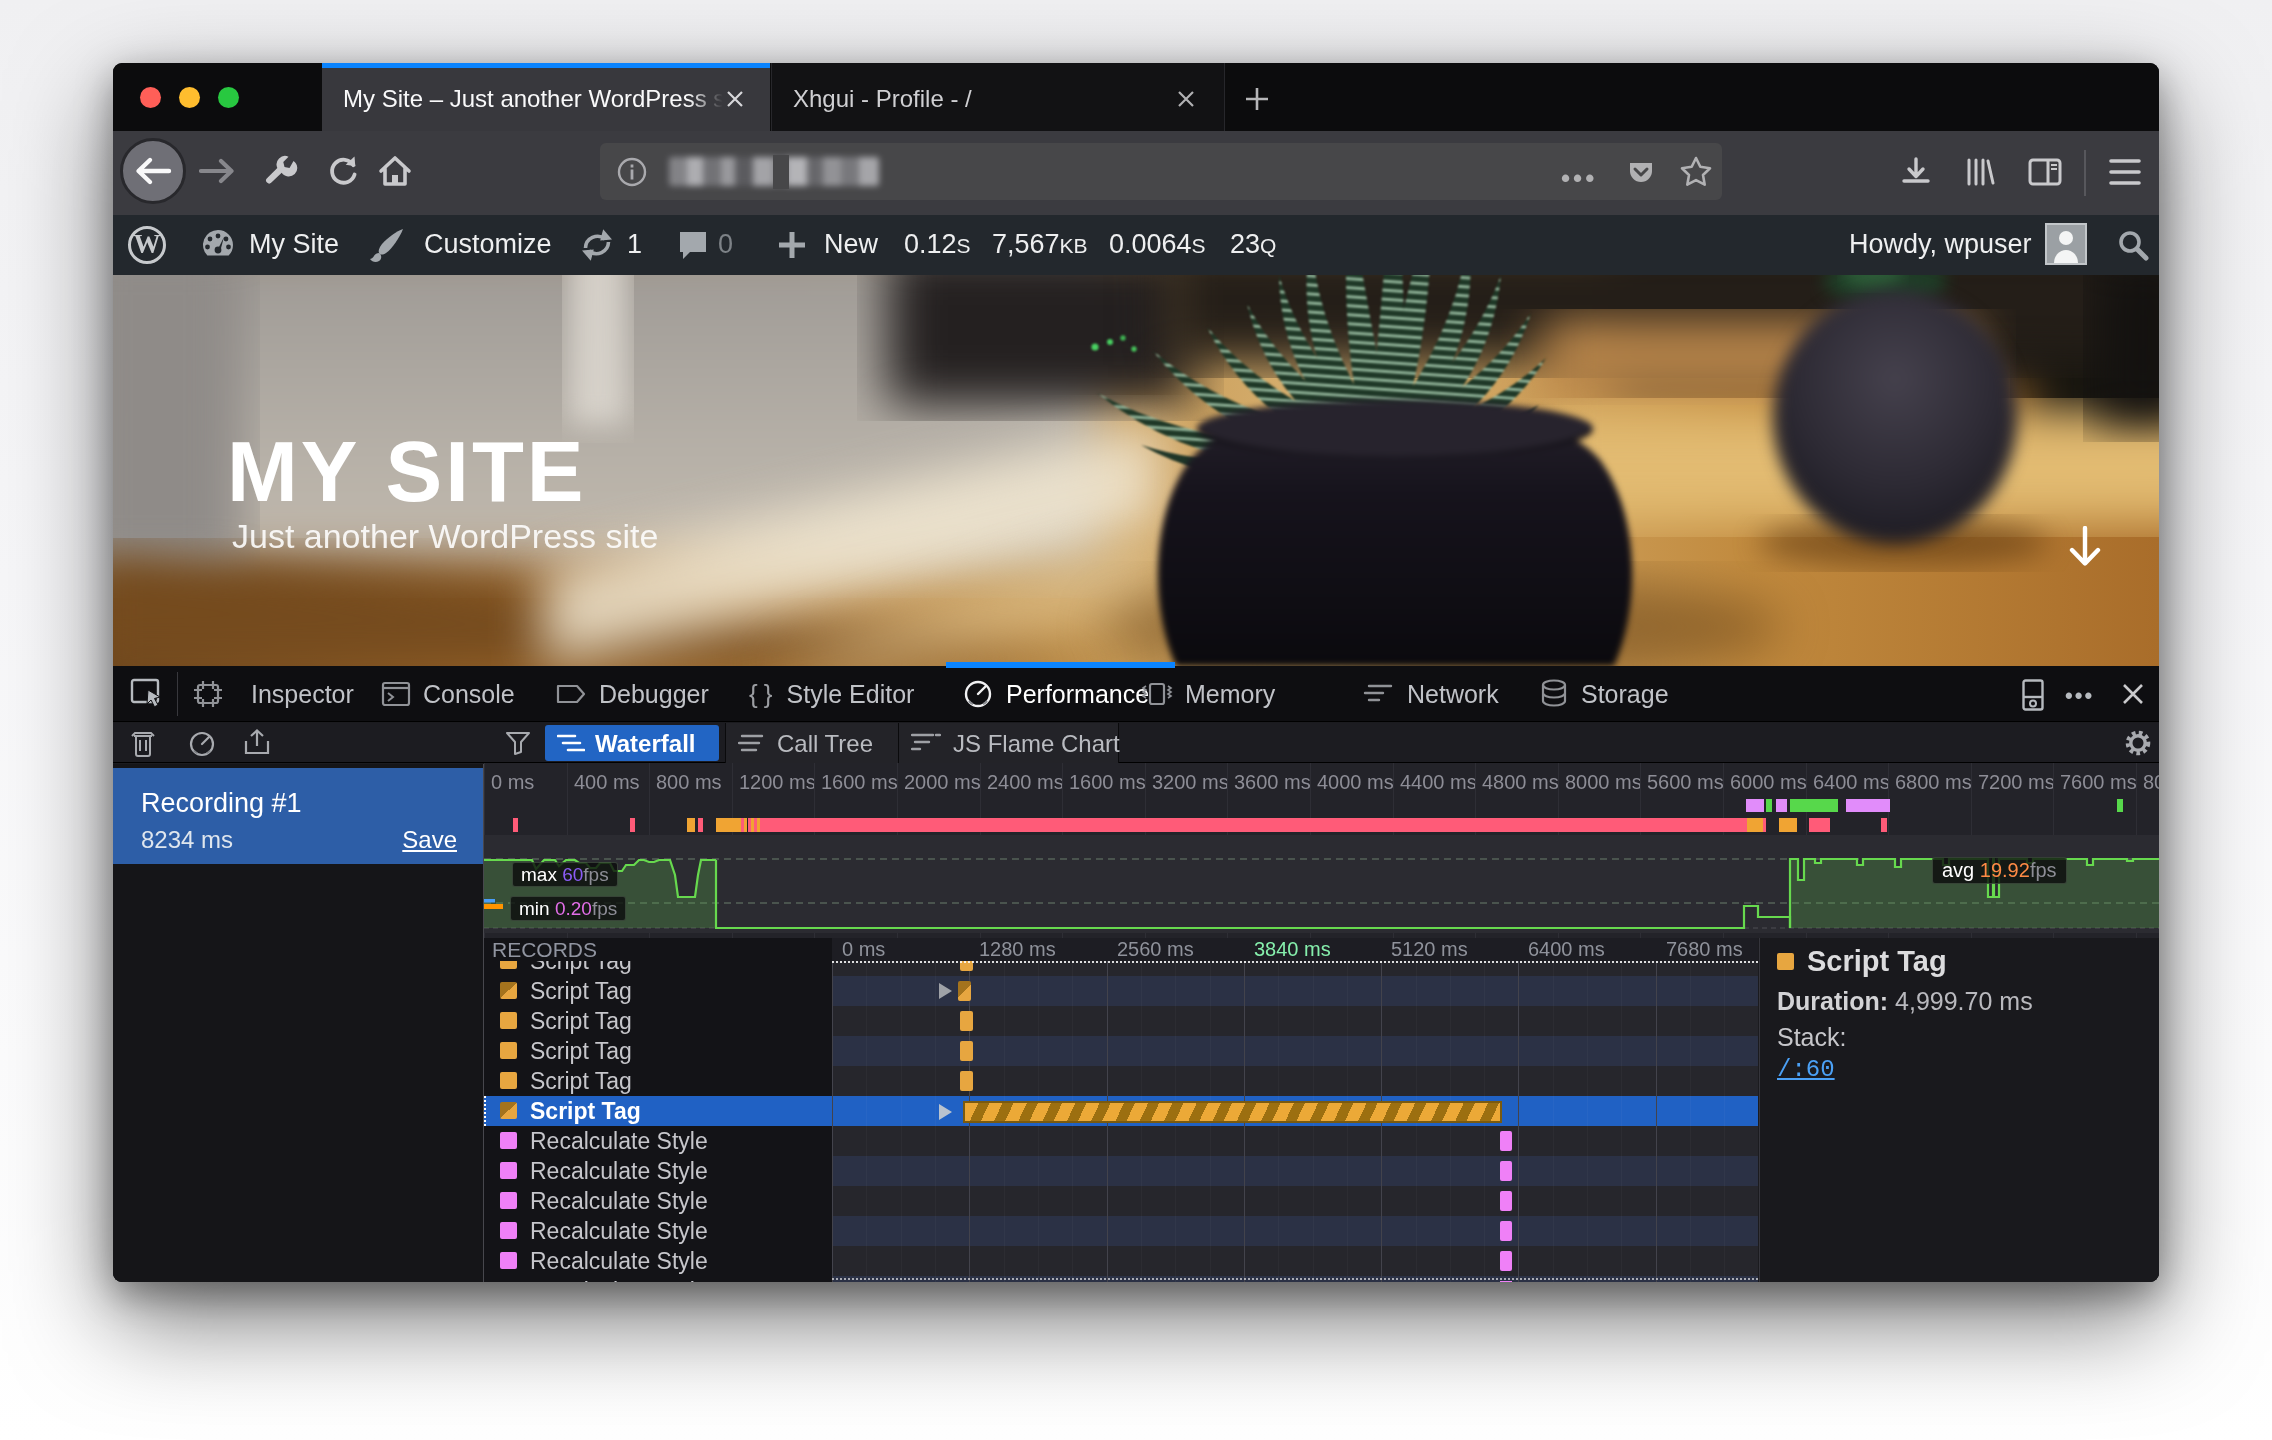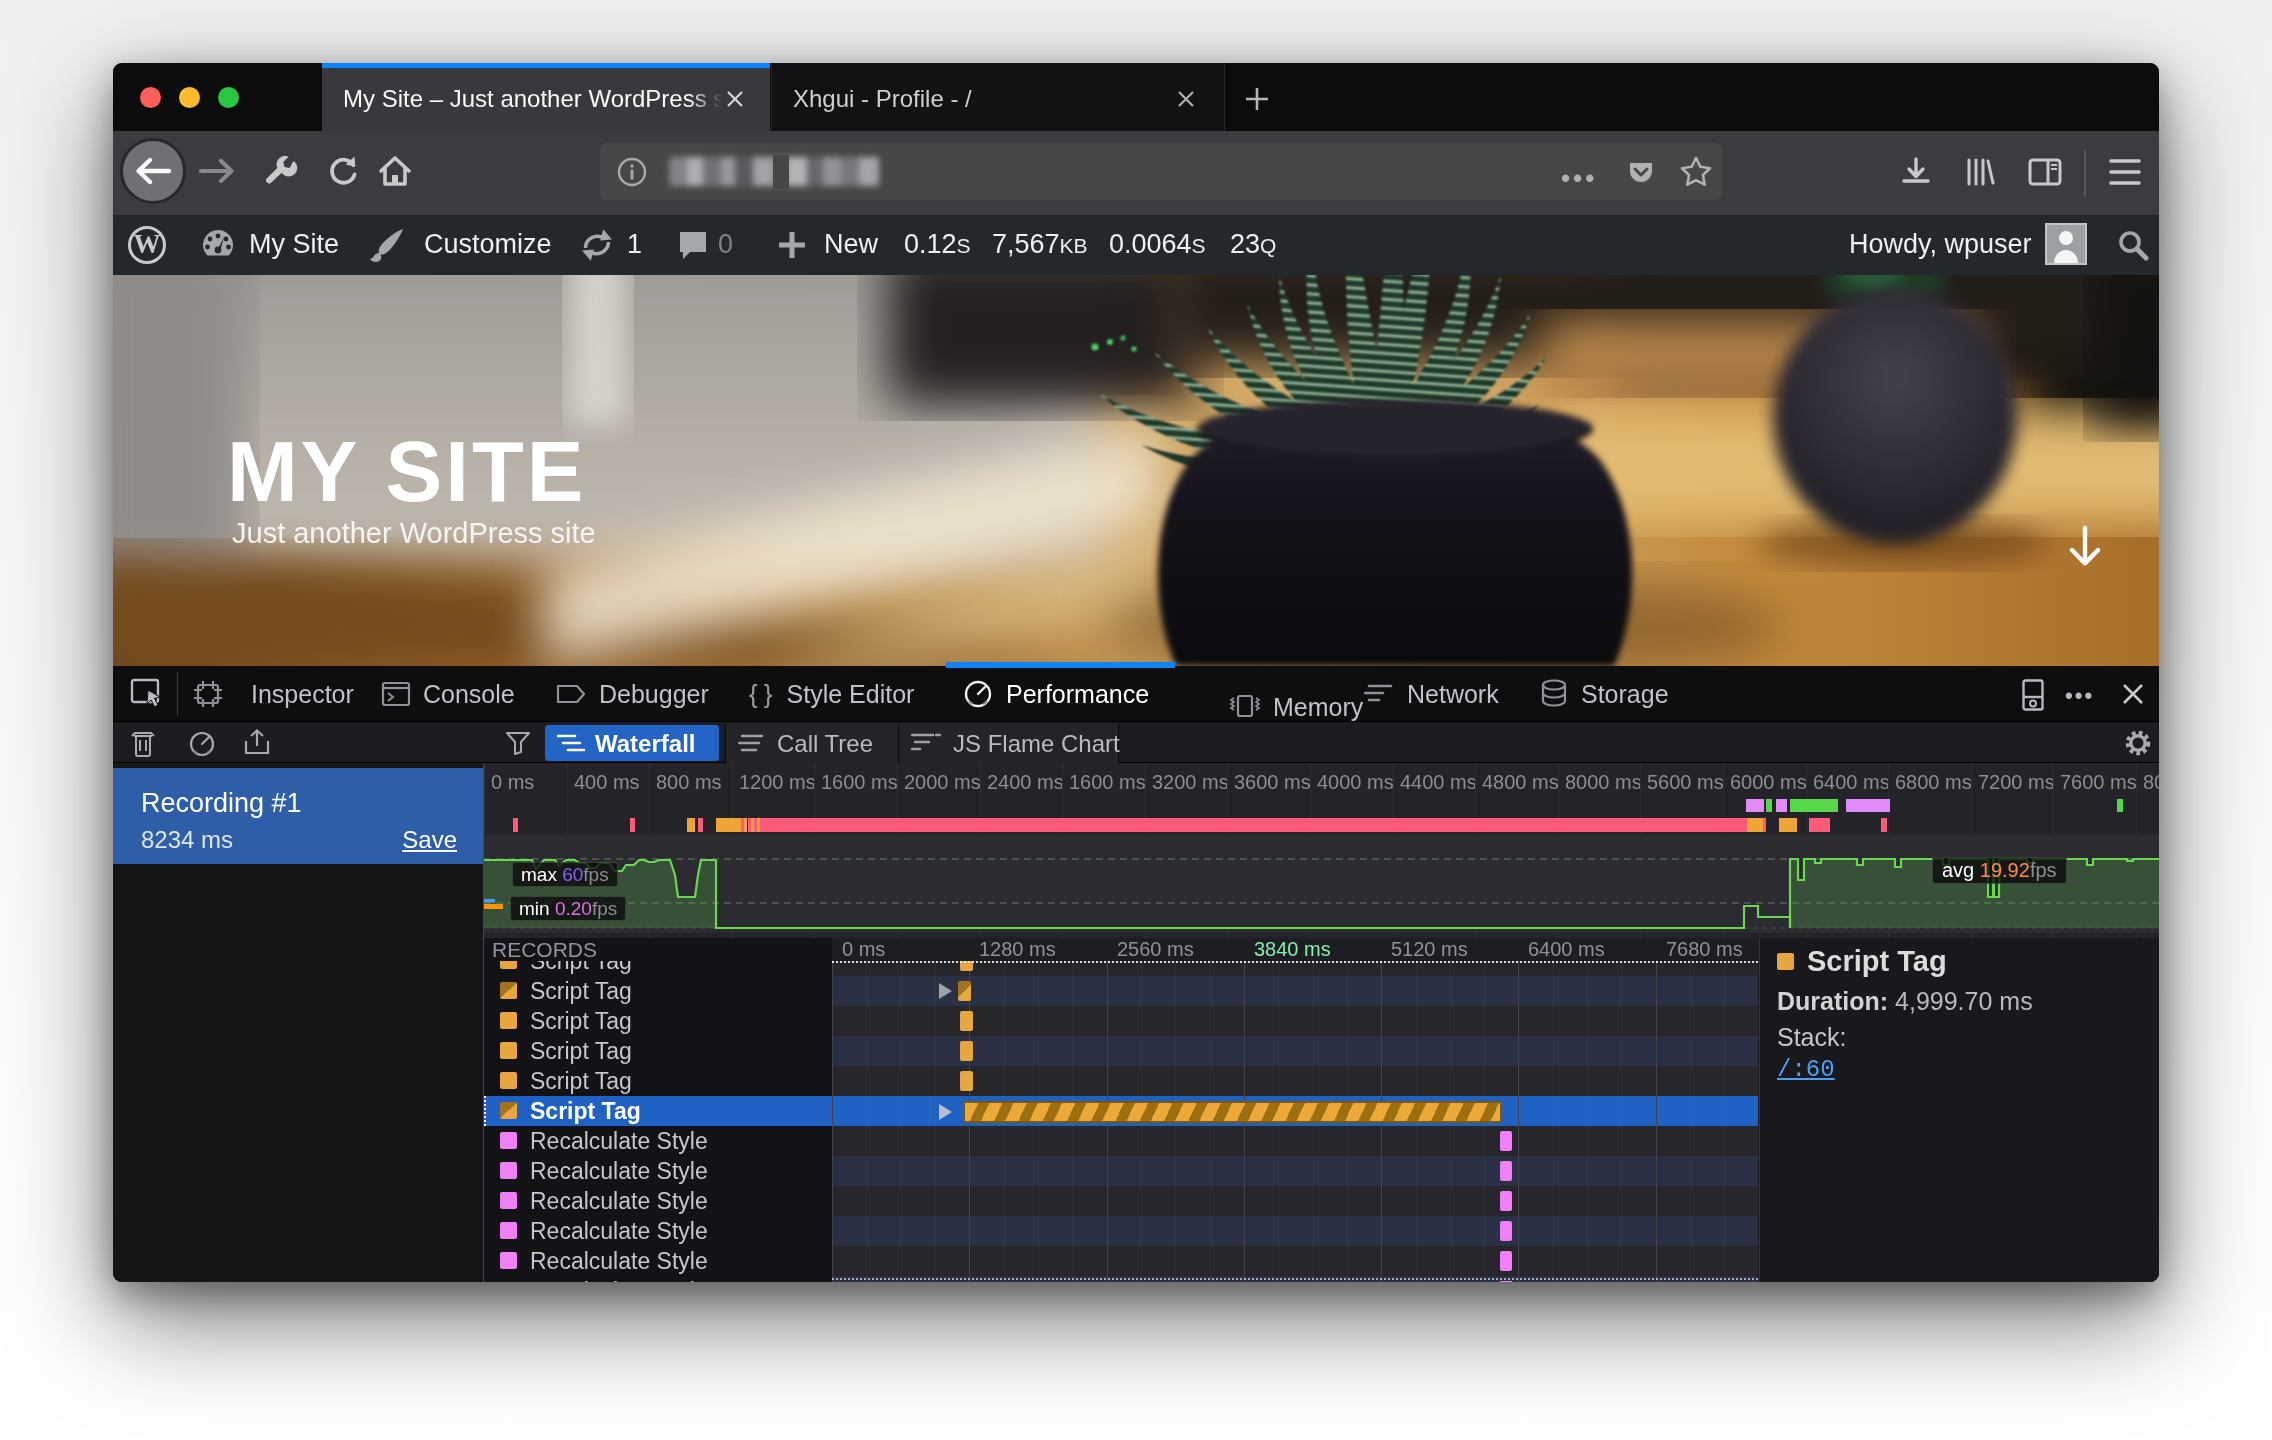--- a/index.html
+++ b/index.html
@@ -259,21 +259,21 @@
       </g>
 
       <ellipse cx="1790" cy="268" rx="145" ry="24" fill="#5f3a12" opacity=".6" filter="url(#b14)"></ellipse>
       <ellipse cx="1772" cy="6" rx="62" ry="24" fill="#1f3d27" filter="url(#b8)"></ellipse>
       <ellipse cx="1760" cy="-2" rx="30" ry="16" fill="#2d5c38" filter="url(#b8)"></ellipse>
       <ellipse cx="1782" cy="142" rx="122" ry="127" fill="url(#pot2g)" filter="url(#b8)"></ellipse>
 
       <rect x="1980" y="-20" width="100" height="170" fill="#141210" filter="url(#b25)"></rect>
     </svg>
     <div class="abs" style="left:114px;top:148px;color:#ffffff;font-size:85px;font-weight:700;letter-spacing:3px;">MY SITE</div>
-    <div class="abs" style="left:119px;top:242px;color:rgba(255,255,255,.88);font-size:29px;">Just another WordPress site</div>
+    <div class="abs" style="left:119px;top:242px;color:rgba(255,255,255,.88);font-size:34px;">Just another WordPress site</div>
     <svg class="icx" style="left:1956px;top:251px;" width="32" height="42" viewBox="0 0 32 42">
         <path d="M16 2 V36 M3 24 L16 37.5 L29 24" stroke="#fff" stroke-width="4.4" fill="none" stroke-linecap="round" stroke-linejoin="round"></path>
       </svg>
   </div>
 
   <div class="abs" style="left:833px;top:599px;width:229px;height:6px;background:#0a84ff;z-index:5;"></div>
 
   <div class="abs" id="dt" style="left:0;top:603px;width:2046px;height:616px;background:#1b1b1f;">
 
     <div class="abs" style="left:0;top:0;width:2046px;height:56px;background:#0e0e11;border-bottom:1px solid #000;"></div>
@@ -308,21 +308,21 @@
         <span>Style Editor</span>
       </div>
     <div class="dtab dtab-act" style="left:849px;">
         <svg width="32" height="32" viewBox="0 0 32 32">
           <circle cx="16" cy="16" r="12" stroke="#f1f1f3" stroke-width="2.4" fill="none"></circle>
           <path d="M16 16 L24 8" stroke="#f1f1f3" stroke-width="2.4" stroke-linecap="round"></path>
           <path d="M7 23 a 12 12 0 0 0 4 3.2 M25 23 a 12 12 0 0 1 -4 3.2" stroke="#8b8d92" stroke-width="2" fill="none"></path>
         </svg>
         <span style="color:#fff;">Performance</span>
       </div>
-    <div class="dtab" style="left:1116px;align-items:flex-end;">
+    <div class="dtab" style="left:1028px;">
         <svg width="32" height="32" viewBox="0 0 32 32">
           <rect x="9" y="6" width="14" height="20" rx="2" stroke="#909297" stroke-width="2.2" fill="none"></rect>
           <path d="M5 8 l-3 2 3 2 -3 2 3 2 -3 2 3 2 M27 8 l3 2 -3 2 3 2 -3 2 3 2 -3 2" stroke="#909297" stroke-width="1.6" fill="none"></path>
         </svg>
         <span>Memory</span>
       </div>
     <div class="dtab" style="left:1250px;">
         <svg width="32" height="30" viewBox="0 0 32 30">
           <path d="M6 7 H28 M2 14 H20 M6 21 H16" stroke="#909297" stroke-width="2.4" stroke-linecap="round"></path>
         </svg>

